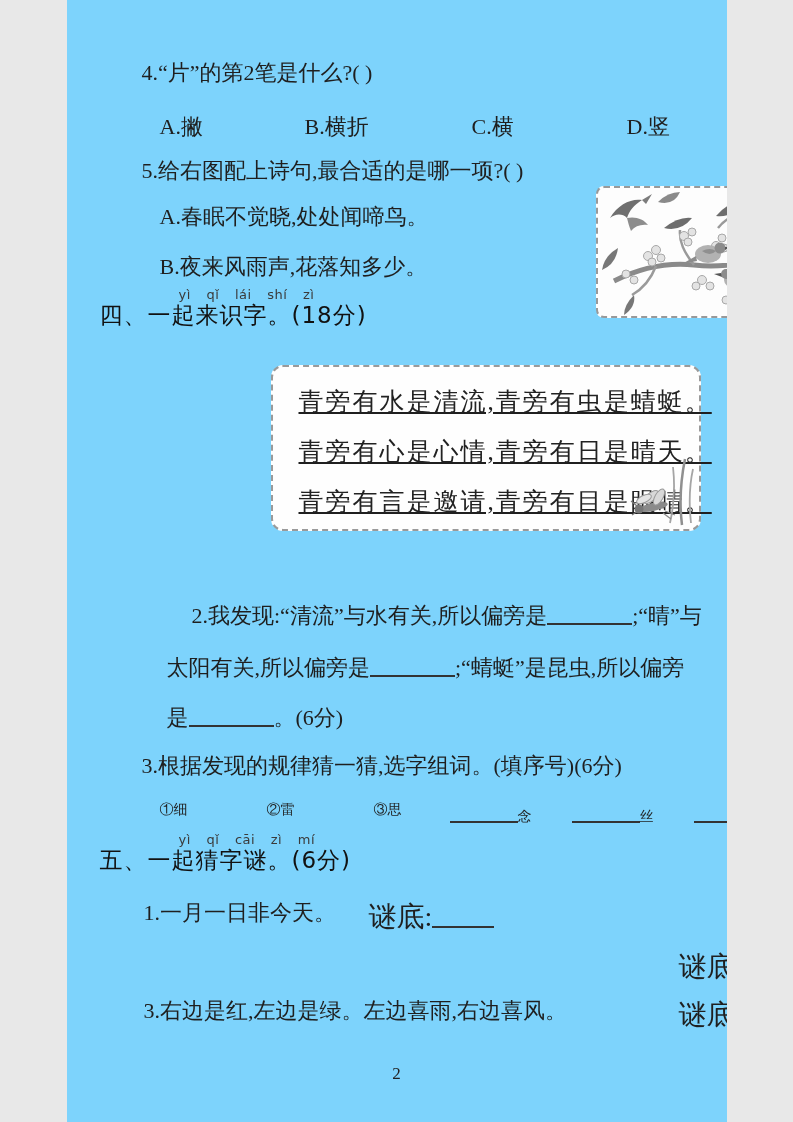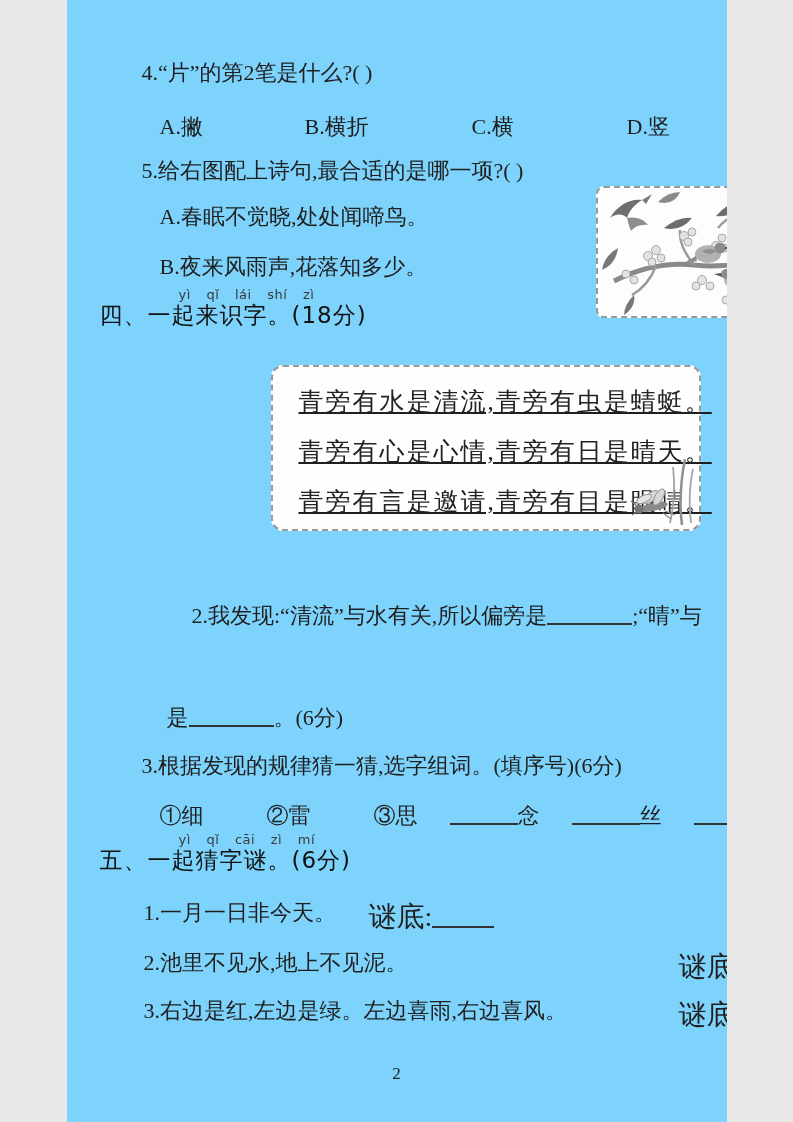--- a/index.html
+++ b/index.html
@@ -39,21 +39,21 @@
   .img-box{
     border:2px dashed #999;border-radius:8px;box-sizing:border-box;background:#fdfdfd;
   }
   .riddle-row{position:absolute;left:77px;width:700px;height:30px;}
   .riddle-text{font-size:22px;white-space:nowrap;}
   .riddle-ans{position:absolute;top:0;font-size:28px;white-space:nowrap;}
   .row1 .riddle-ans{left:225px;}
   .row2 .riddle-ans{left:535px;}
   .row3 .riddle-ans{left:535px;}
   .circle-glyph{font-size:30px;line-height:22px;vertical-align:-3px;}
-  .choice{font-size:22px;text-align:right;}
+  .choice{font-size:14px;text-align:right;}
   .pagenum{
     width:100%;text-align:center;font-size:17px;color:#222;
     font-family:"Liberation Serif","DejaVu Serif",serif;
   }
 </style>
 </head>
 <body>
 
 <div class="page">
 
@@ -149,20 +149,23 @@
       <ellipse cx="15" cy="42" rx="8" ry="3.5" fill="#e4e4e4" stroke="#999" stroke-width="1" transform="rotate(-25 15 42)"></ellipse>
       <path d="M8 49 L2 44 M9 54 L3 58" stroke="#777" stroke-width="1.2" fill="none"></path>
       <path d="M36 54 L46 58 M34 56 L42 62" stroke="#8a8a8a" stroke-width="1.2" fill="none"></path>
     </svg>
   </div>
 
 
   <div class="abs qtext" style="left:77px;top:601px;margin-left:48px;">
     <span>2.我发现:“清流”与水有关,所以偏旁是</span><span class="blank w85"></span><span>;“晴”与</span>
   </div>
+  <div class="abs qtext" style="left:100px;top:653px;">
+    <span>太阳有关,所以偏旁是</span><span class="blank w85"></span><span>;“蜻蜓”是昆虫,所以偏旁</span>
+  </div>
   <div class="abs qtext" style="left:100px;top:703px;">
     <span>是</span><span class="blank w85"></span><span>。(6分)</span>
   </div>
 
   <div class="abs qtext" style="left:75px;top:751px;">3.根据发现的规律猜一猜,选字组词。(填序号)(6分)</div>
 
   <div class="abs" style="left:93px;top:801px;width:650px;">
     <span class="choice" style="position:absolute;left:0;">①细</span>
     <span class="choice" style="position:absolute;left:107px;">②雷</span>
     <span class="choice" style="position:absolute;left:214px;">③思</span>
@@ -172,21 +175,20 @@
   </div>
 
   <div class="abs pinyin" style="left:112px;top:832px;">yì qǐ cāi zì mí</div>
   <div class="abs heading" style="left:33px;top:845px;">五、一起猜字谜。(6分)</div>
 
   <div class="riddle-row row1" style="top:898px;">
     <span class="riddle-text">1.一月一日非今天。</span>
     <span class="riddle-ans"><span>谜底:</span><span class="blank w62"></span></span>
   </div>
   <div class="riddle-row row2" style="top:948px;">
-    <span class="riddle-text">2.池里不见水,地上不见泥。</span>
     <span class="riddle-ans"><span>谜底:</span><span class="blank w62"></span></span>
   </div>
   <div class="riddle-row row3" style="top:996px;">
     <span class="riddle-text">3.右边是红,左边是绿。左边喜雨,右边喜风。</span>
     <span class="riddle-ans"><span>谜底:</span><span class="blank w62"></span></span>
   </div>
 
   <div class="abs pagenum" style="top:1064px;">2</div>
 
 </div>

